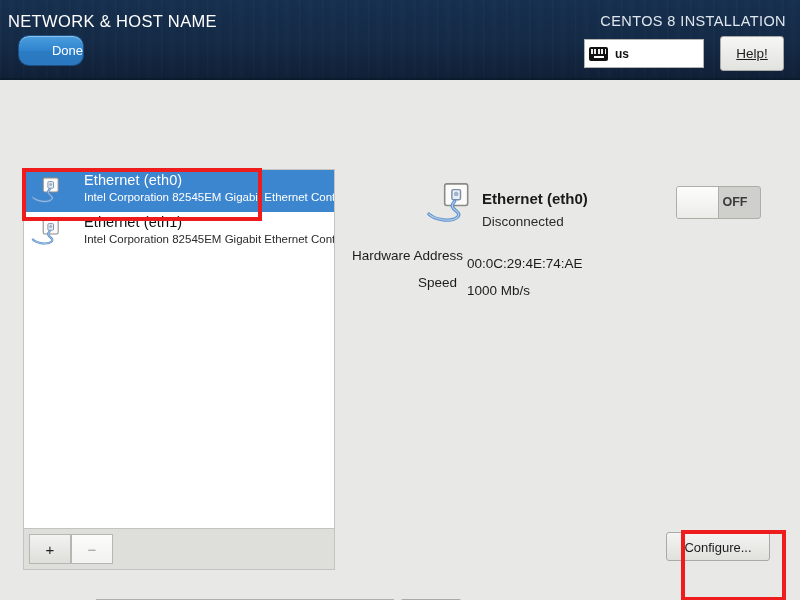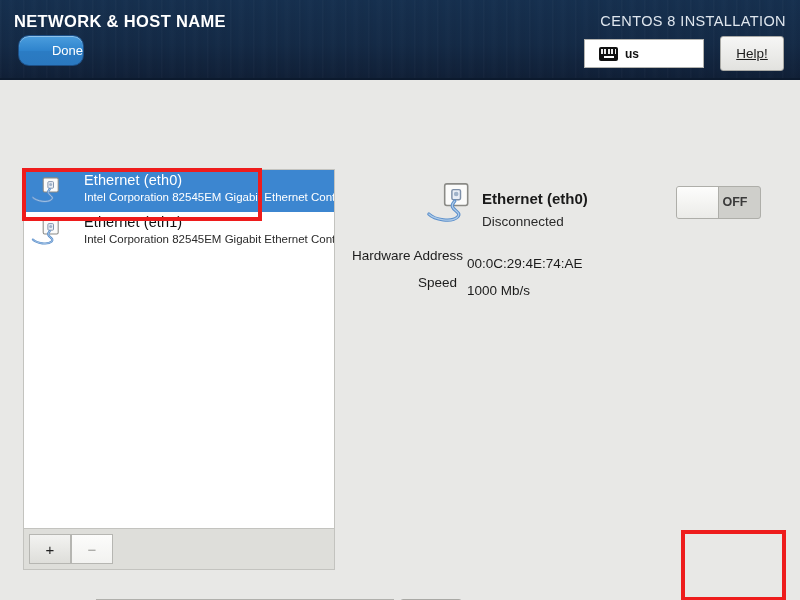--- a/index.html
+++ b/index.html
@@ -31,24 +31,24 @@
         rgba(0,0,0,0.000) 7px,
         rgba(255,255,255,0.012) 11px,
         rgba(0,0,0,0.020) 16px,
         rgba(0,0,0,0.000) 23px),
       linear-gradient(180deg, #16304f 0%, #142a46 55%, #101f36 100%);
     box-shadow: inset 0 -2px 0 #0c1a2e;
     overflow: hidden;
   }
   .header-title {
     position: absolute;
-    left: 14px;
+    left: 8px;
     top: 12px;
     font-size: 16.5px;
-    font-weight: bold;
+    font-weight: normal;
     letter-spacing: 0.35px;
     color: #ffffff;
   }
   .install-label {
     position: absolute;
     right: 14px;
     top: 13px;
     font-size: 14.5px;
     color: #dfe6ee;
     letter-spacing: 0.4px;
@@ -72,21 +72,21 @@
   .kbd-indicator {
     position: absolute;
     right: 96px;
     top: 39px;
     width: 120px;
     height: 29px;
     background: #ffffff;
     border: 1px solid #b4b4b0;
     display: flex;
     align-items: center;
-    padding-left: 14px;
+    padding-left: 4px;
     box-sizing: border-box;
     cursor: pointer;
   }
   .kbd-glyph {
     width: 19px;
     height: 14px;
     background: #111111;
     border-radius: 2px;
     position: relative;
     flex: 0 0 auto;
@@ -424,20 +424,21 @@
   <div class="field-value row-hw">00:0C:29:4E:74:AE</div>
 
   <div class="field-label row-spd">Speed</div>
   <div class="field-value row-spd">1000 Mb/s</div>
 
   <div class="toggle">
     <div class="toggle-knob"></div>
     <div class="toggle-label">OFF</div>
   </div>
 
+  <div class="configure-button">Configure...</div>
 
   <input class="hostname-input" type="text" value="localhost.localdomain" style="">
   <div class="apply-button">Apply</div>
 
   <div class="highlight highlight-device"></div>
   <div class="highlight highlight-configure"></div>
 
 </div>
 
 </body></html>

